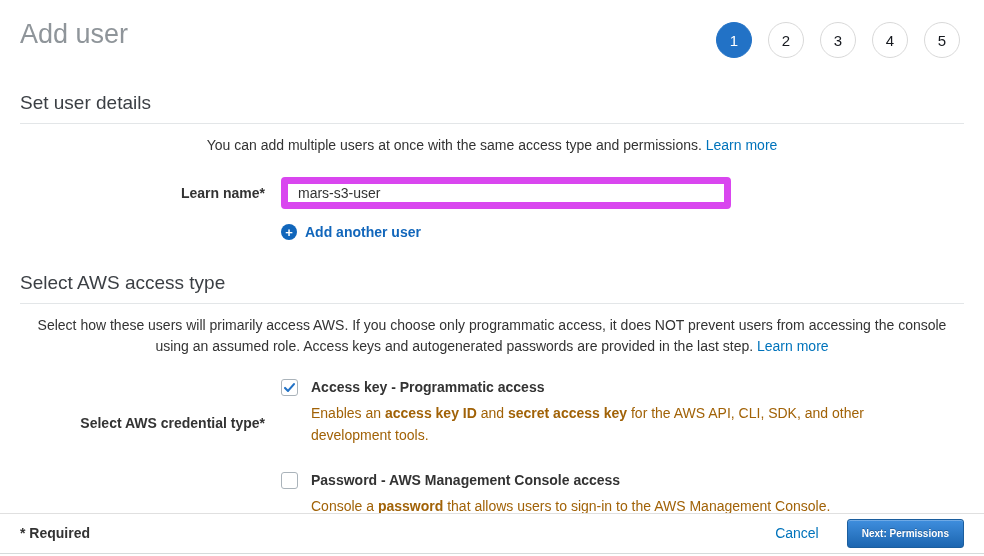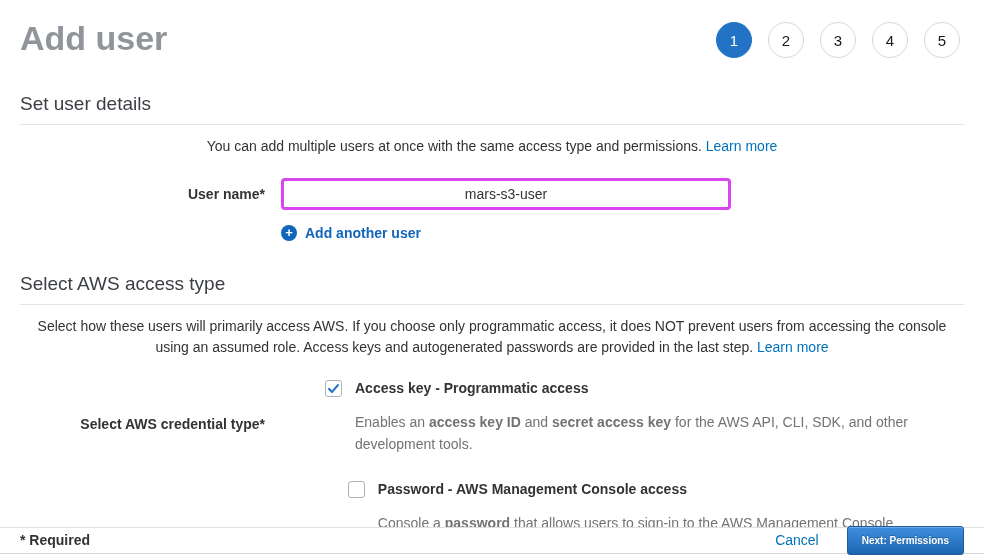--- a/index.html
+++ b/index.html
@@ -15,22 +15,22 @@
   .page { padding: 0 20px; }
 
   
   .header-row {
     display: flex;
     align-items: flex-start;
     justify-content: space-between;
     padding-top: 18px;
   }
   .page-title {
-    font-size: 34px;
-    font-weight: 700;
+    font-size: 27px;
+    font-weight: 400;
     color: var(--title-gray, #8f959a);
     line-height: 1.2;
   }
   .steps { display: flex; gap: 16px; padding-top: 4px; padding-right: 4px; }
   .step {
     width: 36px; height: 36px;
     border-radius: 50%;
     border: 1px solid #d9d9d9;
     background: #ffffff;
     color: #16191f;
@@ -77,28 +77,27 @@
     font-weight: bold;
     color: #333;
     padding-top: 8px;
     flex: none;
   }
   .form-label.cred { padding-top: 1px; margin-top: 36px; }
   .form-content { margin-left: 16px; flex: 1; }
   .username-input {
     width: 450px;
     height: 32px;
-    border: 3px solid #d946ef;
+    border: 7px solid #d946ef;
     border-radius: 4px;
     padding: 8px 10px;
     font-size: 14px;
     font-family: "Liberation Sans", sans-serif;
     color: #333;
     outline: none;
-    text-align: center;
   }
   .add-another {
     display: inline-flex;
     align-items: center;
     gap: 8px;
     margin-top: 15px;
     margin-left: 261px;
     font-weight: bold;
     color: var(--strong-blue, #1166bb);
     cursor: pointer;
@@ -106,53 +105,53 @@
   .plus-icon {
     width: 16px; height: 16px;
     border-radius: 50%;
     background: var(--strong-blue, #1166bb);
     color: #fff;
     display: inline-flex; align-items: center; justify-content: center;
     font-size: 13px; font-weight: bold; line-height: 1;
   }
 
   
-  .option { display: flex; align-items: flex-start; justify-content: center; }
+  .option { display: flex; align-items: flex-start; }
   .option + .option { margin-top: 25px; }
   .checkbox {
     width: 17px; height: 17px;
     border: 1px solid #aab3ba;
     border-radius: 3px;
     background: #fff;
     margin-top: 1px;
     flex: none;
     display: flex; align-items: center; justify-content: center;
     cursor: pointer;
   }
   .option-body { margin-left: 13px; }
   .option-title { font-weight: bold; color: #333; line-height: 19px; }
   .option-desc {
-    margin-top: 13px;
-    color: #737373;
+    margin-top: 5px;
+    color: #a16207;
     line-height: 22px;
     max-width: 565px;
   }
   .option-desc .b { font-weight: bold; }
 
   
   .footer {
     position: absolute;
     left: 0; right: 0; bottom: 2px;
     border-top: 1px solid #e0e0e0;
     border-bottom: 1px solid #d5dbdb;
     background: #fff;
     display: flex;
     align-items: center;
     padding: 6px 20px 7px 20px;
-    height: 27px;
+    height: 41px;
   }
   .required-note { font-weight: bold; color: #333; }
   .footer-spacer { flex: 1; }
   .cancel-link {
     font-weight: normal;
     color: var(--link-blue, #0073bb);
     margin-right: 28px;
     cursor: pointer;
   }
   .next-button {
@@ -187,21 +186,21 @@
     </div>
   </div>
 
   
   <h2 class="section-heading first">Set user details</h2>
   <hr class="divider">
   <p class="section-desc"><span>You can add multiple users at once with the same access type and permissions.</span>
     <a class="link">Learn more</a></p>
 
   <div class="form-row">
-    <label class="form-label">User name*</label>
+    <label class="form-label">Learn name*</label>
     <div class="form-content">
       <input class="username-input" type="text" value="mars-s3-user" style="">
     </div>
   </div>
 
   <div class="add-another">
     <span class="plus-icon">+</span>
     <span>Add another user</span>
   </div>
 

